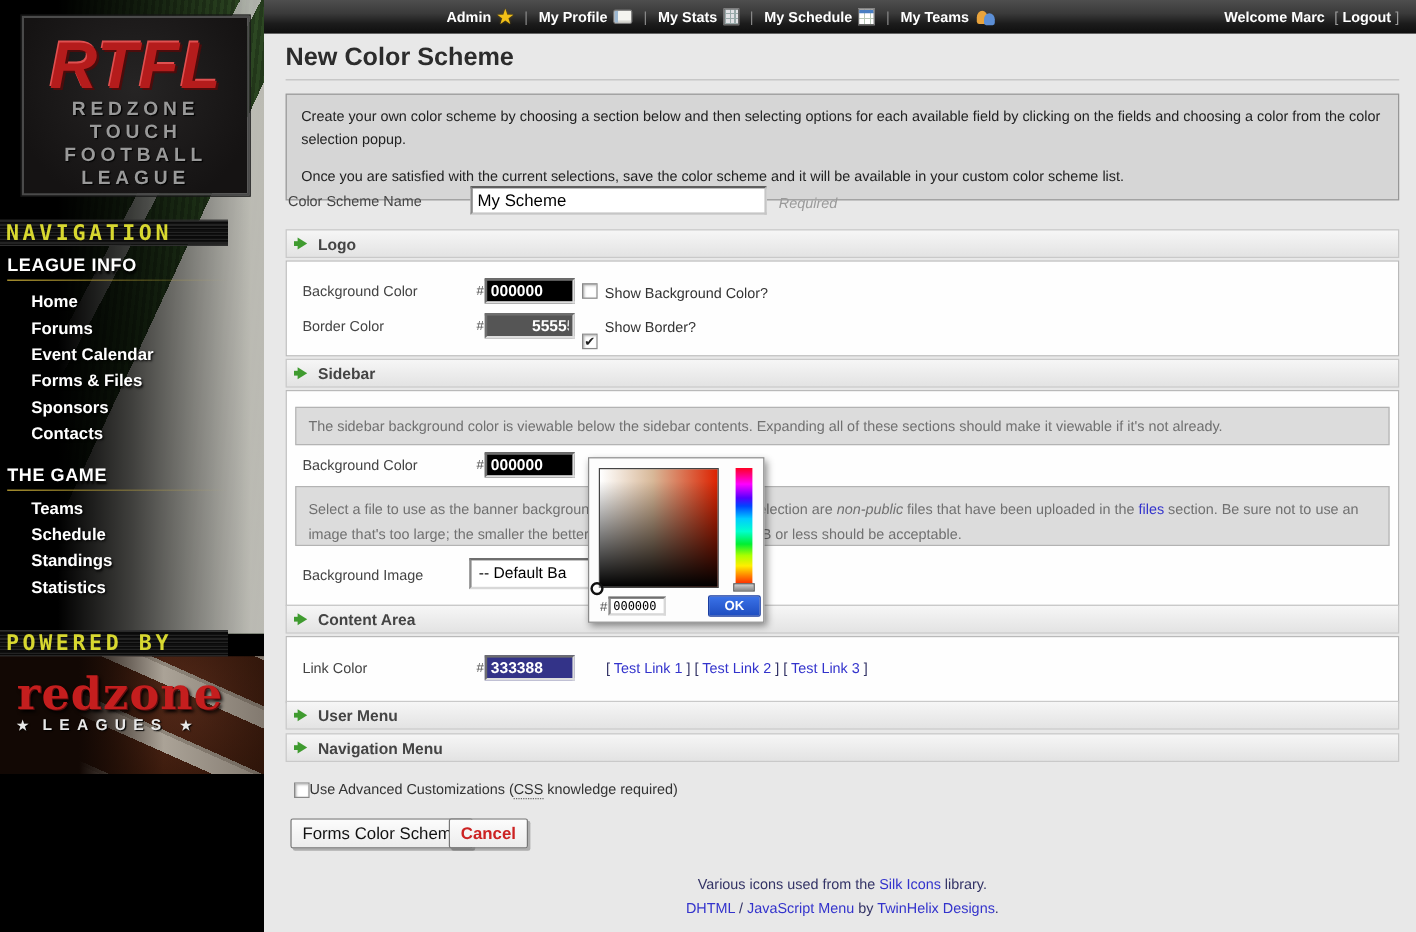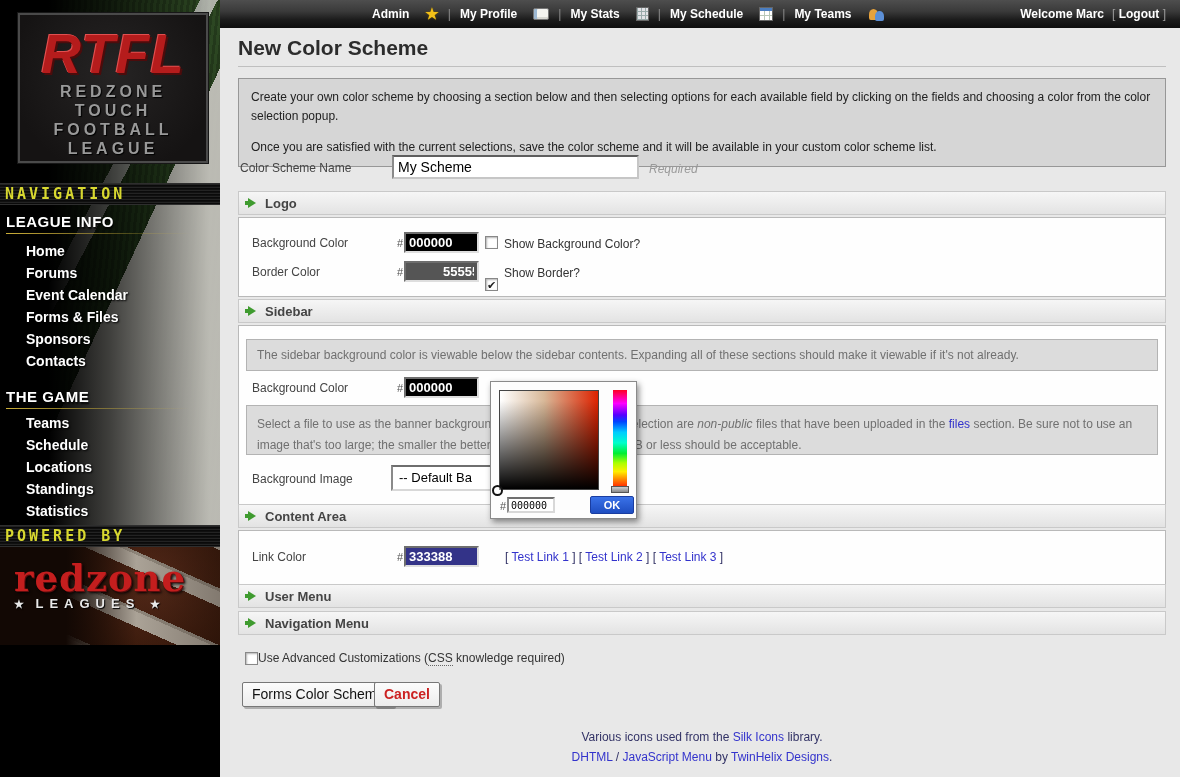--- a/index.html
+++ b/index.html
@@ -5,21 +5,21 @@
   * { margin:0; padding:0; box-sizing:border-box; }
   body { font-family:"Liberation Sans", sans-serif; background:#555; }
   .page { position:relative; width:1180px; height:777px; overflow:hidden;
           background:#e8e8e8; font-family:"Liberation Sans", sans-serif; }
 
   
   .topbar { position:absolute; left:0; top:0; width:1180px; height:28px; z-index:2;
     background:linear-gradient(#4e4e4e 0%, #3a3a3a 40%, #1c1c1c 70%, #0e0e0e 100%);
     display:flex; align-items:center; color:#fff; font-size:12px; font-weight:bold; }
   .topbar .menu { display:flex; align-items:center; margin-left:372px; gap:9px; }
-  .topbar .mitem { display:flex; align-items:center; gap:16px; cursor:pointer; white-space:nowrap; }
+  .topbar .mitem { display:flex; align-items:center; gap:5px; cursor:pointer; white-space:nowrap; }
   .topbar .sep { color:#8a8a8a; font-weight:normal; }
   .topbar .right { margin-left:auto; display:flex; align-items:center; gap:8px; padding-right:14px; white-space:nowrap; }
   .topbar .bracket { color:#9a9a9a; font-weight:normal; }
   .icon-star { color:#f2c018; font-size:15px; text-shadow:0 0 2px #7a5c00; }
   .ic { display:inline-block; position:relative; }
   .ic-vcard { width:16px; height:12px; background:#f4f4f0; border:1px solid #777; border-radius:2px;
     box-shadow:inset 3px 0 0 #9db8d2, inset 0 -2px 0 #d8d8d2; }
   .ic-calc { width:13px; height:14px; background:#e2e2e6; border:1px solid #666;
     background-image:repeating-linear-gradient(0deg,#9aa 0 1px,transparent 1px 4px),
                      repeating-linear-gradient(90deg,#9aa 0 1px,transparent 1px 4px); }
@@ -45,25 +45,25 @@
     background:
       linear-gradient(90deg, #120804 0 30%, rgba(20,9,4,.25) 62%, rgba(20,9,4,.45) 100%),
       repeating-linear-gradient(24deg, transparent 0 20px, #ddd6c8 20px 34px, #b8b0a2 34px 37px, transparent 37px 52px),
       radial-gradient(circle at 72% 35%, #6a3420 0%, #47200f 45%, #230d05 100%); }
   .logo-box { position:absolute; left:18px; top:13px; width:190px; height:150px;
     background:radial-gradient(circle at 50% 40%, #262424 0%, #151313 80%);
     border:2px solid #4a4a4a; outline:1px solid #171717; text-align:center; cursor:pointer; }
   .logo-acronym { margin-top:12px; font-size:55px; font-weight:bold; font-style:italic;
     color:#b51c1c; letter-spacing:1px; text-shadow:2px 2px 0 #4c0c0c, -1px -1px 0 #e05050; line-height:1.0; }
   .logo-line { font-size:16px; font-weight:bold; color:#999; letter-spacing:4px; line-height:19px; text-shadow:1px 1px 1px #000; }
-  .led-bar { position:absolute; left:0; width:220px; height:22px;
+  .led-bar { position:absolute; left:0; width:190px; height:22px;
     background:repeating-linear-gradient(0deg, #0a0a0a 0 1px, #232323 1px 2px, #101010 2px 3px);
     border-top:1px solid #2e2e2e; border-bottom:1px solid #2e2e2e;
     color:#d8d830; font-family:"DejaVu Sans Mono", monospace; font-weight:bold;
-    font-size:15px; letter-spacing:3px; line-height:21px; padding-left:5px; overflow:hidden; }
+    font-size:18px; letter-spacing:3px; line-height:21px; padding-left:5px; overflow:hidden; }
   .nav-head { position:absolute; left:6px; width:205px; color:#fff; font-weight:bold; font-size:15px;
     letter-spacing:.5px; text-shadow:1px 2px 2px #000; }
   .nav-head .gold-line { margin-top:3px; height:1px;
     background:linear-gradient(90deg, rgba(214,184,60,.95), rgba(214,184,60,0) 90%); }
   .nav-list { position:absolute; left:0; width:210px; list-style:none; }
   .nav-list li { padding-left:26px; height:22px; line-height:22px; color:#fff; font-weight:bold;
     font-size:14px; text-shadow:1px 1px 2px #000; cursor:pointer; white-space:nowrap; }
   .rz-logo { position:absolute; left:14px; top:560px; cursor:pointer; }
   .rz-name { font-family:"DejaVu Serif", serif; font-weight:bold; font-size:37px; line-height:36px;
     color:#c41e1e; letter-spacing:1px; text-shadow:1px 1px 0 #5a0d0d, 2px 2px 3px #000; }
@@ -210,21 +210,20 @@
       <li>Contacts</li>
     </ul>
 
     <div class="nav-head" style="top:388px;">
       <span>THE GAME</span>
       <div class="gold-line"></div>
     </div>
     <ul class="nav-list" style="top:412px;">
       <li>Teams</li>
       <li>Schedule</li>
-      <li>Locations</li>
       <li>Standings</li>
       <li>Statistics</li>
     </ul>
 
     <div class="led-bar" style="top:525px;">POWERED BY</div>
 
     <div class="rz-logo">
       <div class="rz-name">redzone</div>
       <div class="rz-sub">
         <span class="star">★</span>

